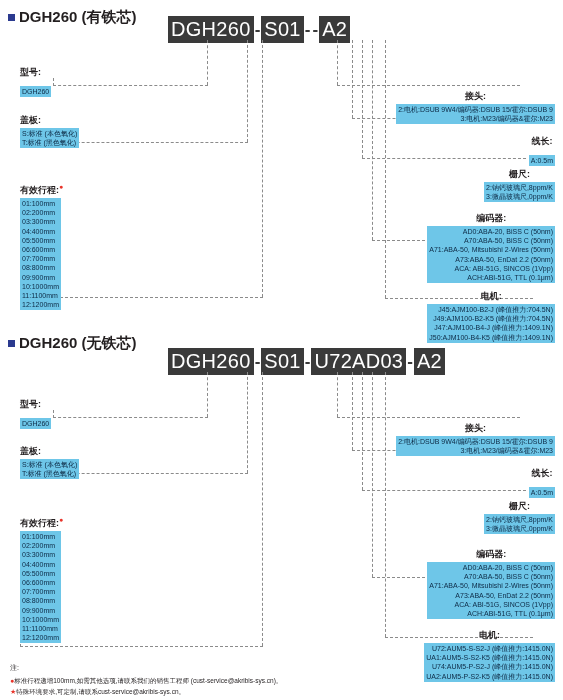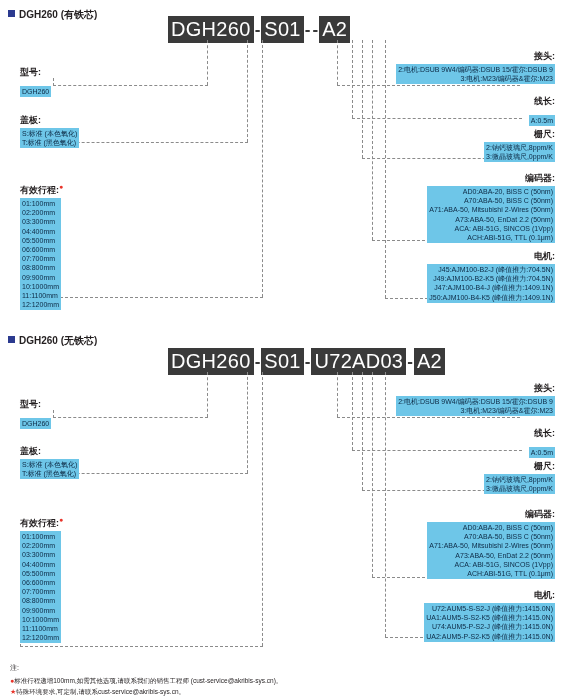--- a/index.html
+++ b/index.html
@@ -18,21 +18,21 @@
 
   .section { position: absolute; left: 0; width: 563px; }
   #section-ironcore { top: 0; height: 315px; }
   #section-ironless { top: 326px; height: 340px; }
 
   
   .sec-head {
     position: absolute;
     left: 8px;
     top: 8px;
-    font-size: 10px;
+    font-size: 15px;
     font-weight: bold;
     color: #231f20;
     letter-spacing: 0px;
     white-space: nowrap;
   }
   .sec-head .sq {
     display: inline-block;
     width: 7px; height: 7px;
     background: #2b3a8f;
     margin-right: 4px;
@@ -68,21 +68,21 @@
 
   
   .blk { position: absolute; }
   .blk-title {
     font-size: 9px;
     font-weight: bold;
     color: #231f20;
     white-space: nowrap;
     margin-bottom: 1px;
   }
-  .blk-title.right { text-align: right; }
+  .blk-title.right { text-align: center; margin-top: 40px; }
   .opts {
     background: #6ec6e8;
     color: #0d2a45;
     font-size: 7px;
     line-height: 9.2px;
     padding: 1px 2px;
     display: inline-block;
     white-space: nowrap;
   }
   .opts.right { text-align: right; }

